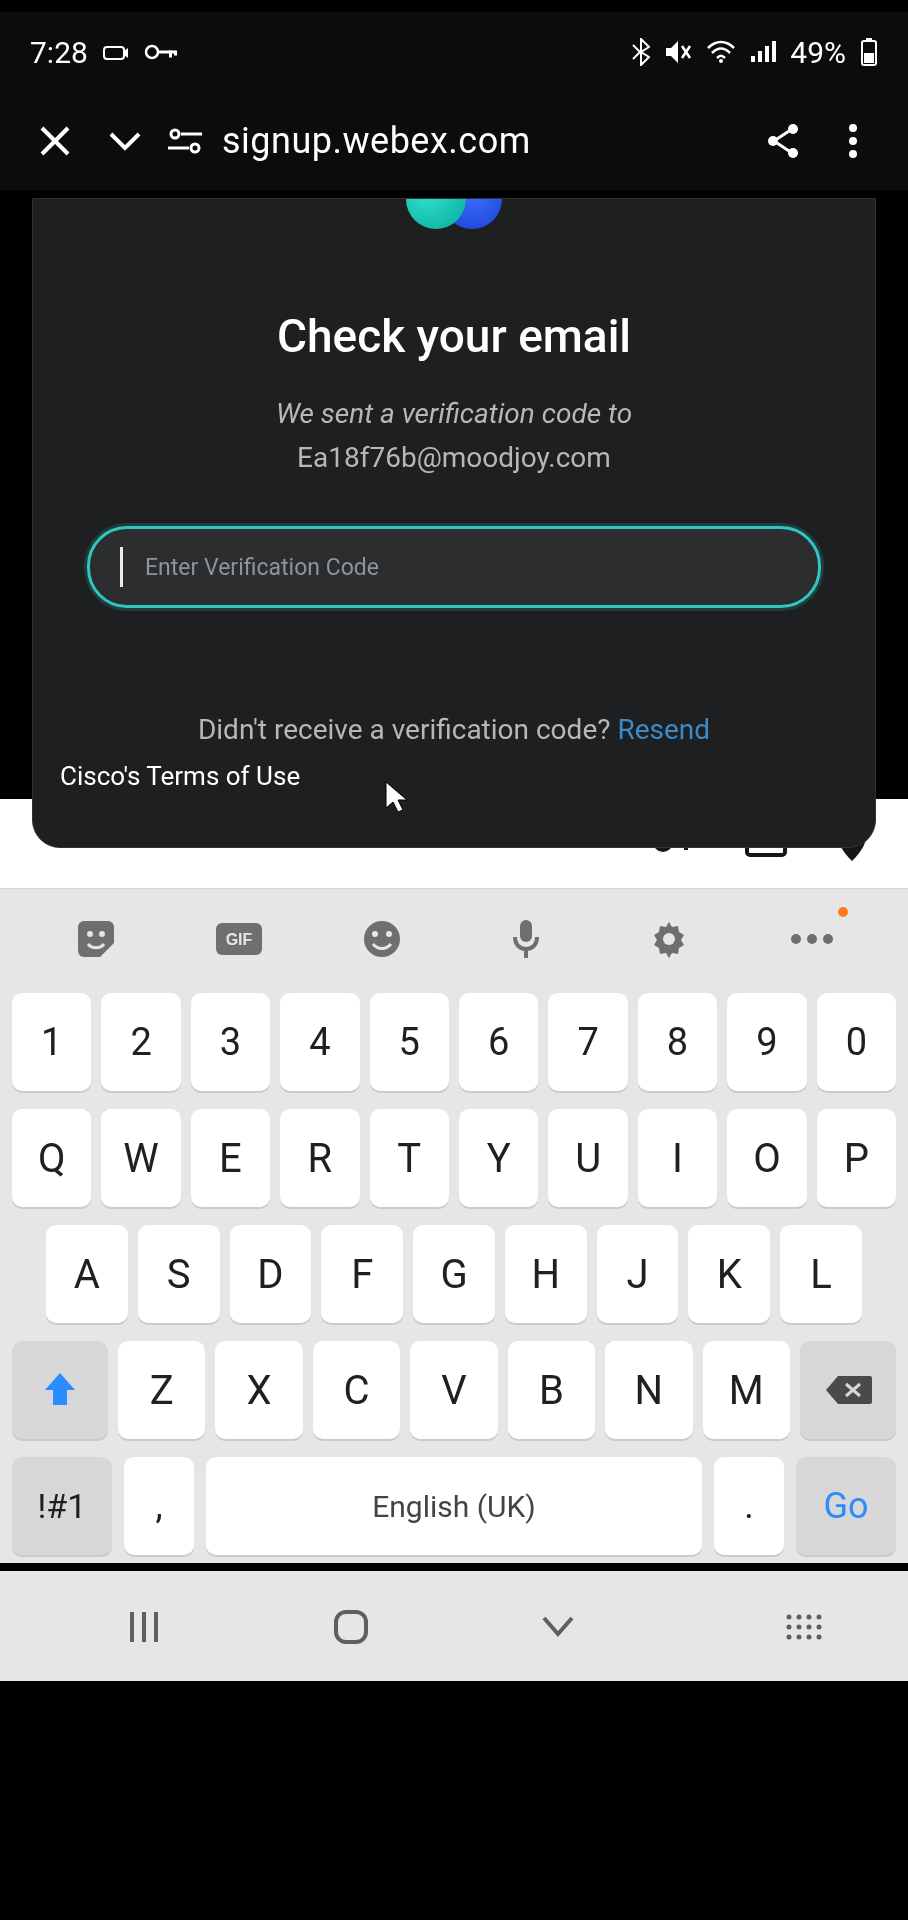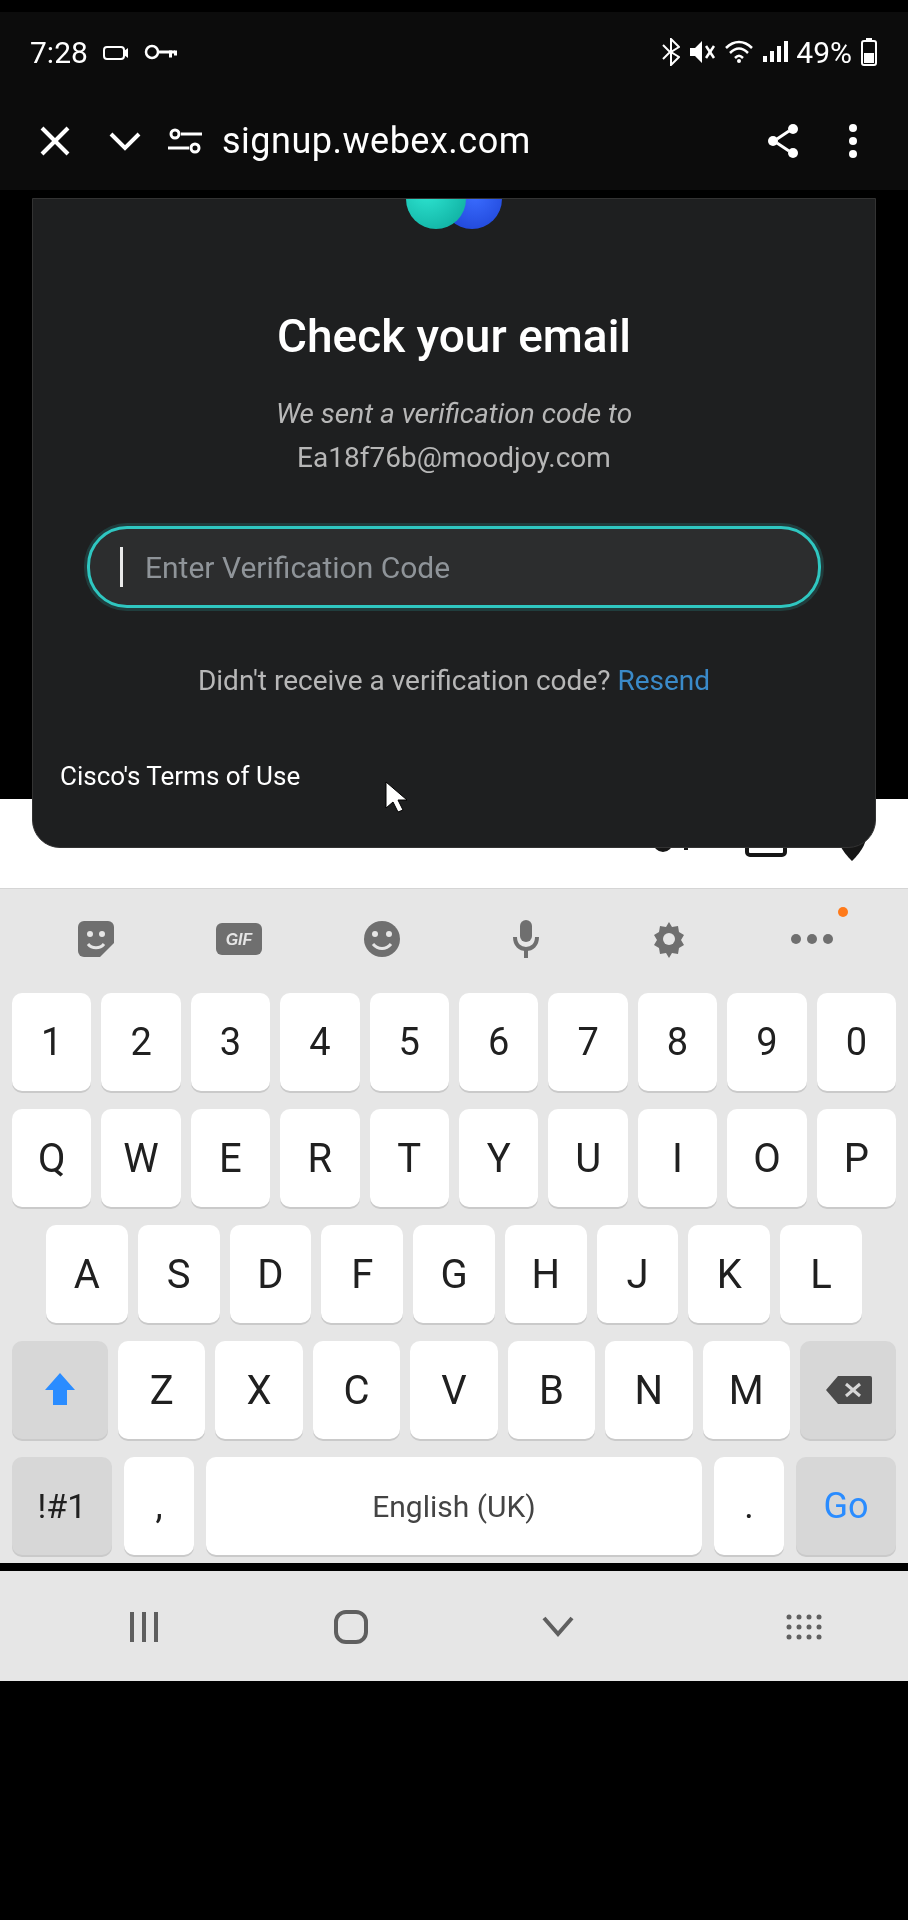--- a/index.html
+++ b/index.html
@@ -10,21 +10,21 @@
     background: #0c0c0c;
     color: #fff;
     display: flex;
     align-items: center;
     justify-content: space-between;
     padding: 12px 30px;
     font-size: 30px;
     margin-top: 12px;
   }
   .status-left { display:flex; align-items:center; gap:14px; }
-  .status-right { display:flex; align-items:center; gap:8px; }
+  .status-right { display:flex; align-items:center; gap:14px; }
   .icon-svg { display:inline-flex; align-items:center; justify-content:center; }
   
   .browser-bar {
     height: 98px;
     background: #0c0c0c;
     display: flex;
     align-items: center;
     padding: 0 20px;
     color:#fff;
   }
@@ -66,40 +66,40 @@
     display:flex;
     align-items:center;
     padding:0 30px;
     box-shadow:0 0 0 3px rgba(47,199,193,0.18);
   }
   .input-cursor {
     width:3px; height:40px; background:#eaeaea; margin-right:22px;
     animation: blink 1s step-end infinite;
   }
   @keyframes blink { 50% { opacity:0; } }
-  .input-placeholder { color:#8f9499; font-size:30px; }
-  .resend-row { margin-top:56px; font-size:28px; color:#b7b7b7; }
+  .input-placeholder { color:#8f9499; font-size:23px; }
+  .resend-row { margin-top:105px; font-size:28px; color:#b7b7b7; }
   .resend-link { color:#3a8ac9; text-decoration:none; }
   .cursor-arrow {
     position:absolute; left:383px; top:590px; pointer-events:none; z-index:5;
   }
   .terms {
     position:absolute; left:60px; bottom:8px; color:#fff; font-size:26px;margin-top:19px;
   }
   
   .kb-autofill {
     height:90px; background:#fff; display:flex; align-items:center; justify-content:flex-end; gap:48px; padding-right:40px;
     border-bottom:1px solid #d5d5d5;
   }
   .kb-autofill .af-icon { color:#161616; }
   
   .kb-sugg {
     height:100px; background:#e6e6e6; display:flex; align-items:center; justify-content:space-around; padding:0 24px;
   }
-  .kb-sugg .sg { color:#0f172a; display:flex; align-items:center; justify-content:center; width:60px; height:60px; position:relative;font-style:italic;}
+  .kb-sugg .sg { color:#0f172a; display:flex; align-items:center; justify-content:center; width:60px; height:60px; position:relative;}
   .kb-sugg .dot { position:absolute; top:-2px; right:-6px; width:10px; height:10px; border-radius:50%; background:#ff7a1a;}
   
   .keyboard { background:#e6e6e6; padding:4px 12px 0 12px; }
   .kb-row { display:flex; gap:10px; margin-bottom:18px; justify-content:center;}
   .key {
     background:#fff; border-radius:10px; height:98px; flex:1; display:flex; align-items:center; justify-content:center;
     font-size:40px; color:#202020; box-shadow:0 2px 0 rgba(0,0,0,0.12);
     user-select:none;
   }
   .key.num { font-size:38px; }

